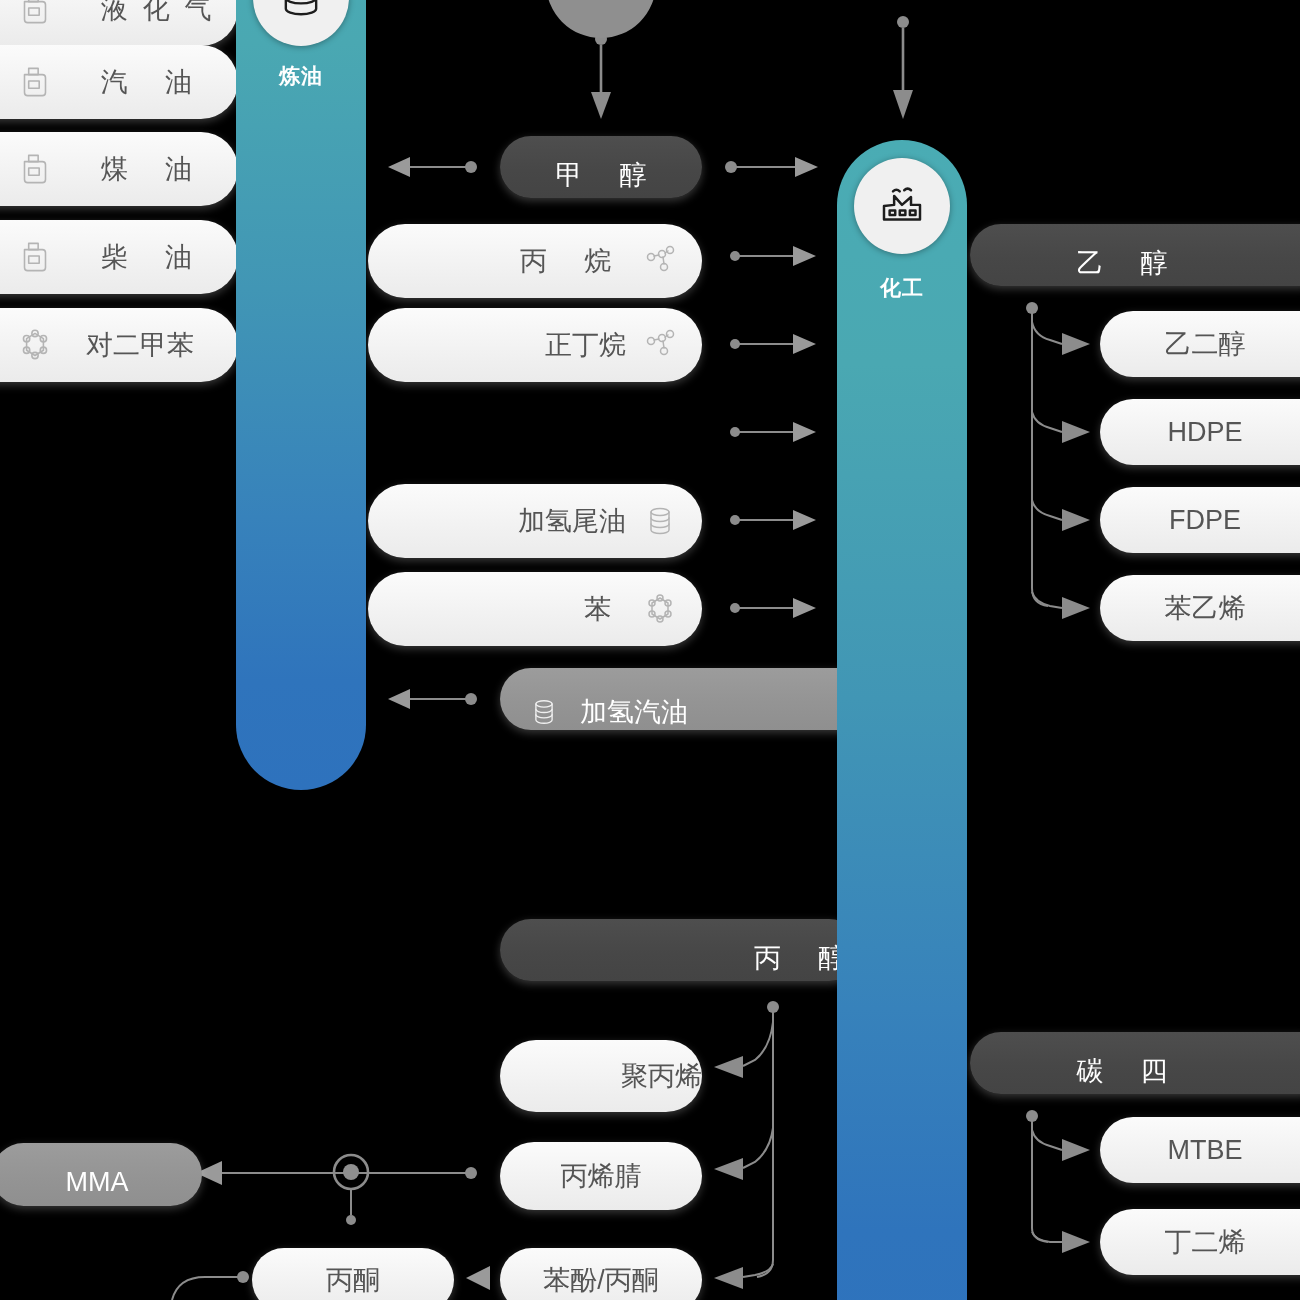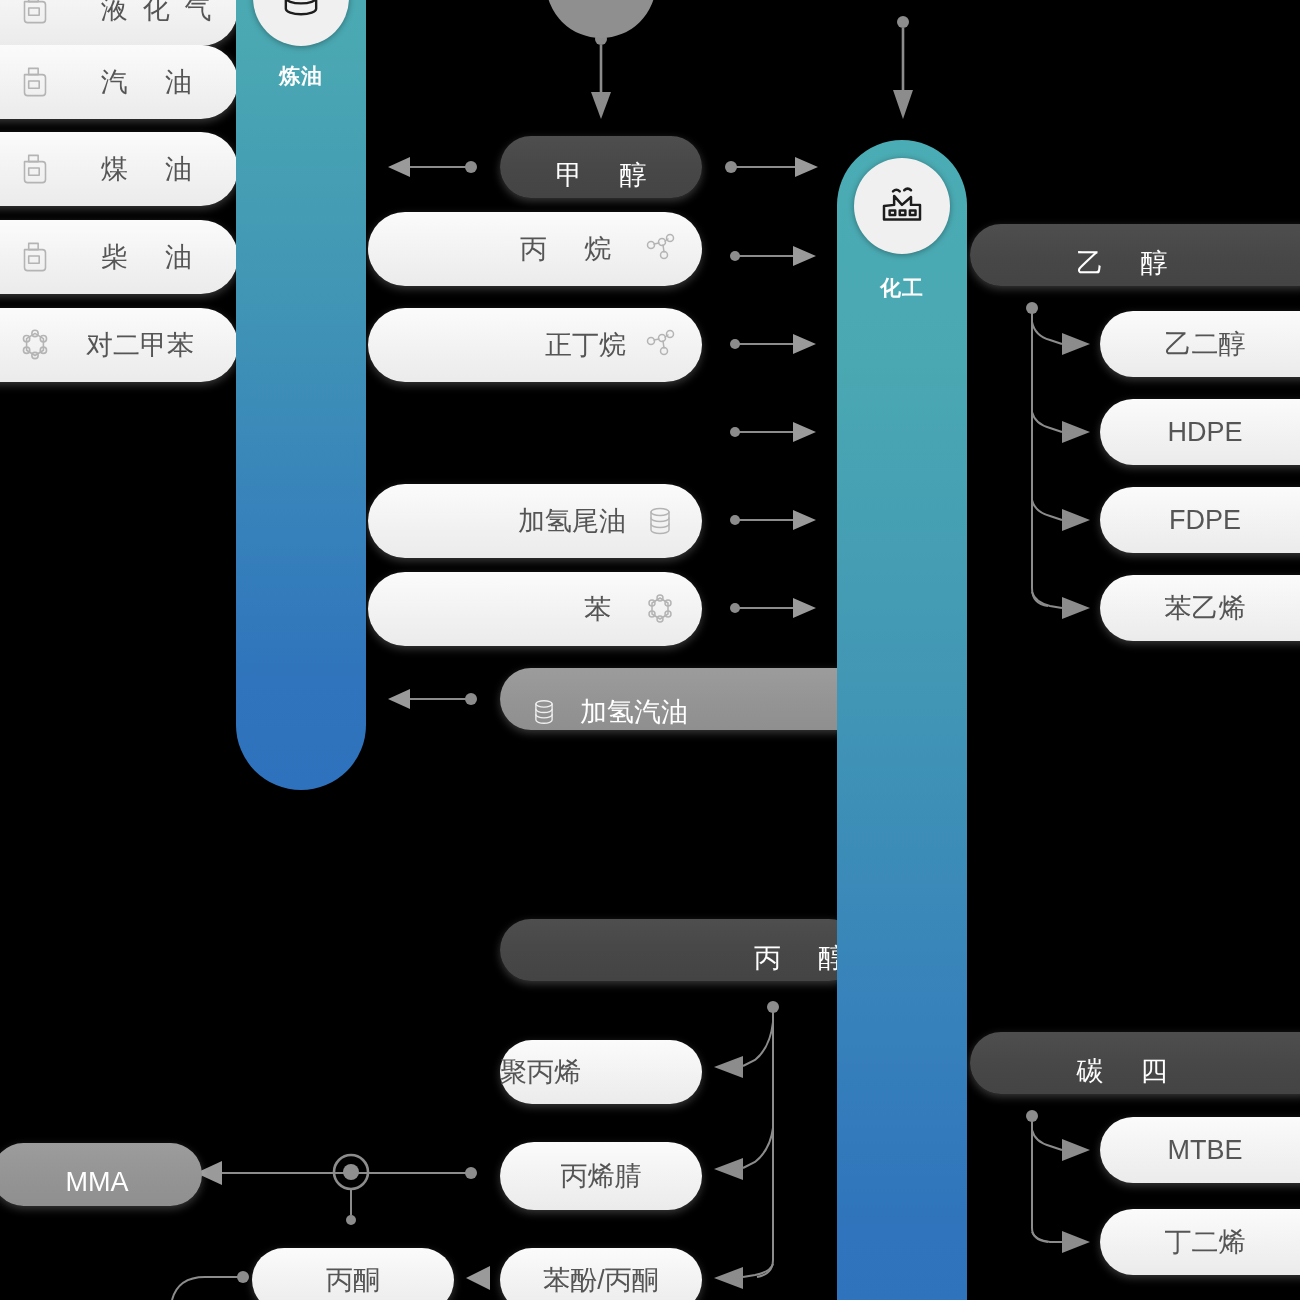--- a/index.html
+++ b/index.html
@@ -261,21 +261,21 @@
           <circle cx="12" cy="14" r="3"></circle>
       </svg>
     </span>
     <span class="txt">对二甲苯</span>
   </div>
 
   <div class="pill dark" style="left:500px;top:136px;width:202px;height:62px;justify-content:center;z-index:3;">
     <span class="txt sp">甲 醇</span>
   </div>
 
-  <div class="pill light mid-item" style="top:212px;z-index:3;">
+  <div class="pill light mid-item" style="top:224px;z-index:3;">
     <span class="txt sp">丙 烷</span>
     <span class="ico">
       <svg class="icon" viewBox="0 0 40 40">
           <circle cx="11" cy="16" r="3.5"></circle>
           <circle cx="22" cy="13" r="3.5"></circle>
           <circle cx="30" cy="9" r="3.5"></circle>
           <circle cx="24" cy="26" r="3.5"></circle>
           <line x1="14" y1="15" x2="19" y2="14"></line>
           <line x1="25" y1="12" x2="28" y2="10"></line>
           <line x1="23" y1="16" x2="24" y2="23"></line>
@@ -373,21 +373,21 @@
 
   <div class="pill light right-item" style="top:1209px;z-index:3;">
     <span class="txt">丁二烯</span>
 
   </div>
 
   <div class="pill dark headbar" style="left:500px;top:919px;width:360px;justify-content:flex-end;padding-left:58px;z-index:3;">
     <span class="txt sp">丙 醇</span>
   </div>
 
-  <div class="pill light" style="left:500px;top:1040px;width:202px;height:64px;justify-content:flex-start;z-index:3;">
+  <div class="pill light" style="left:500px;top:1040px;width:202px;height:72px;justify-content:flex-end;z-index:3;">
     <span class="txt">聚丙烯</span>
   </div>
 
   <div class="pill light" style="left:500px;top:1142px;width:202px;height:68px;justify-content:center;z-index:3;">
     <span class="txt">丙烯腈</span>
   </div>
 
   <div class="pill light" style="left:500px;top:1248px;width:202px;height:64px;justify-content:center;z-index:3;">
     <span class="txt">苯酚/丙酮</span>
   </div>

